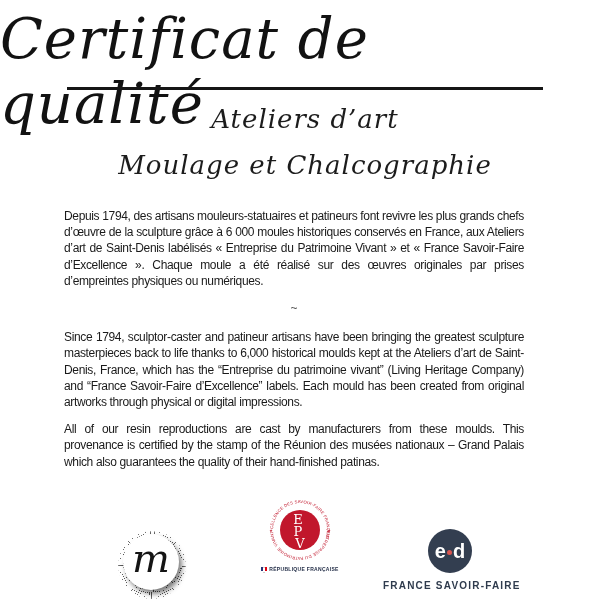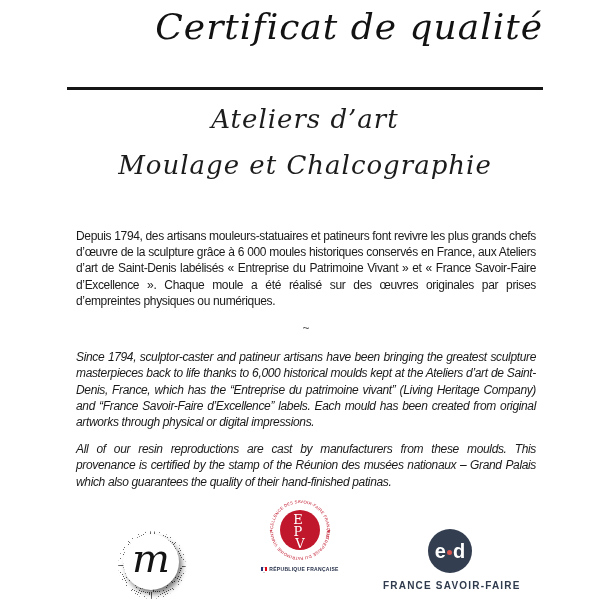--- a/index.html
+++ b/index.html
@@ -1,41 +1,41 @@
 <!DOCTYPE html>
 <html><head>
 <meta charset="utf-8">
 <style>
   html,body{margin:0;padding:0;background:#fff;}
   .page{
     position:relative;width:610px;height:610px;background:#ffffff;overflow:hidden;
     font-family:"Liberation Sans",sans-serif;color:#1a1a1a;
   }
   .title{
-    position:absolute;left:0;top:6px;width:543px;text-align:right;
+    position:absolute;left:0;top:6px;width:543px;text-align:left;
     font-family:"DejaVu Serif",serif;font-style:italic;font-weight:400;
-    font-size:36px;color:#121212;letter-spacing:1px;
+    font-size:56px;color:#121212;letter-spacing:1px;
   }
   .rule{
     position:absolute;left:67px;top:87px;width:476px;height:2.5px;background:#161616;
   }
   .subtitle{
     position:absolute;left:0;width:610px;text-align:center;
     font-family:"DejaVu Serif",serif;font-style:italic;font-weight:400;
     font-size:26px;color:#1c1c1c;letter-spacing:1px;
   }
   .subtitle.s1{top:104px;}
   .subtitle.s2{top:150px;}
   .body-block{
-    position:absolute;left:76px;top:208px;width:460px;
+    position:absolute;left:64px;top:208px;width:460px;
     font-size:12px;line-height:16.2px;letter-spacing:-0.35px;
-    text-align:justify;color:#1a1a1a;margin-top:20px;
+    text-align:justify;color:#1a1a1a;
   }
   .body-block p{margin:0 0 11px 0;}
-  .body-block p.en{font-style:italic;}
+  .body-block p.en{}
   .sep{
     text-align:center;font-style:normal;color:#555;font-size:12px;
     margin:2px 0 13px 0 !important;letter-spacing:0;
   }
   
   .rmn{position:absolute;left:117px;top:530px;width:72px;height:74px;}
   .rmn-burst{
     position:absolute;left:1px;top:1px;width:68px;height:68px;border-radius:50%;
     background:repeating-conic-gradient(rgba(25,25,25,.75) 0deg .45deg, rgba(255,255,255,0) .45deg 4.2deg);
     -webkit-mask:radial-gradient(circle,#000 0 62%,rgba(0,0,0,.55) 80%,transparent 97%);

